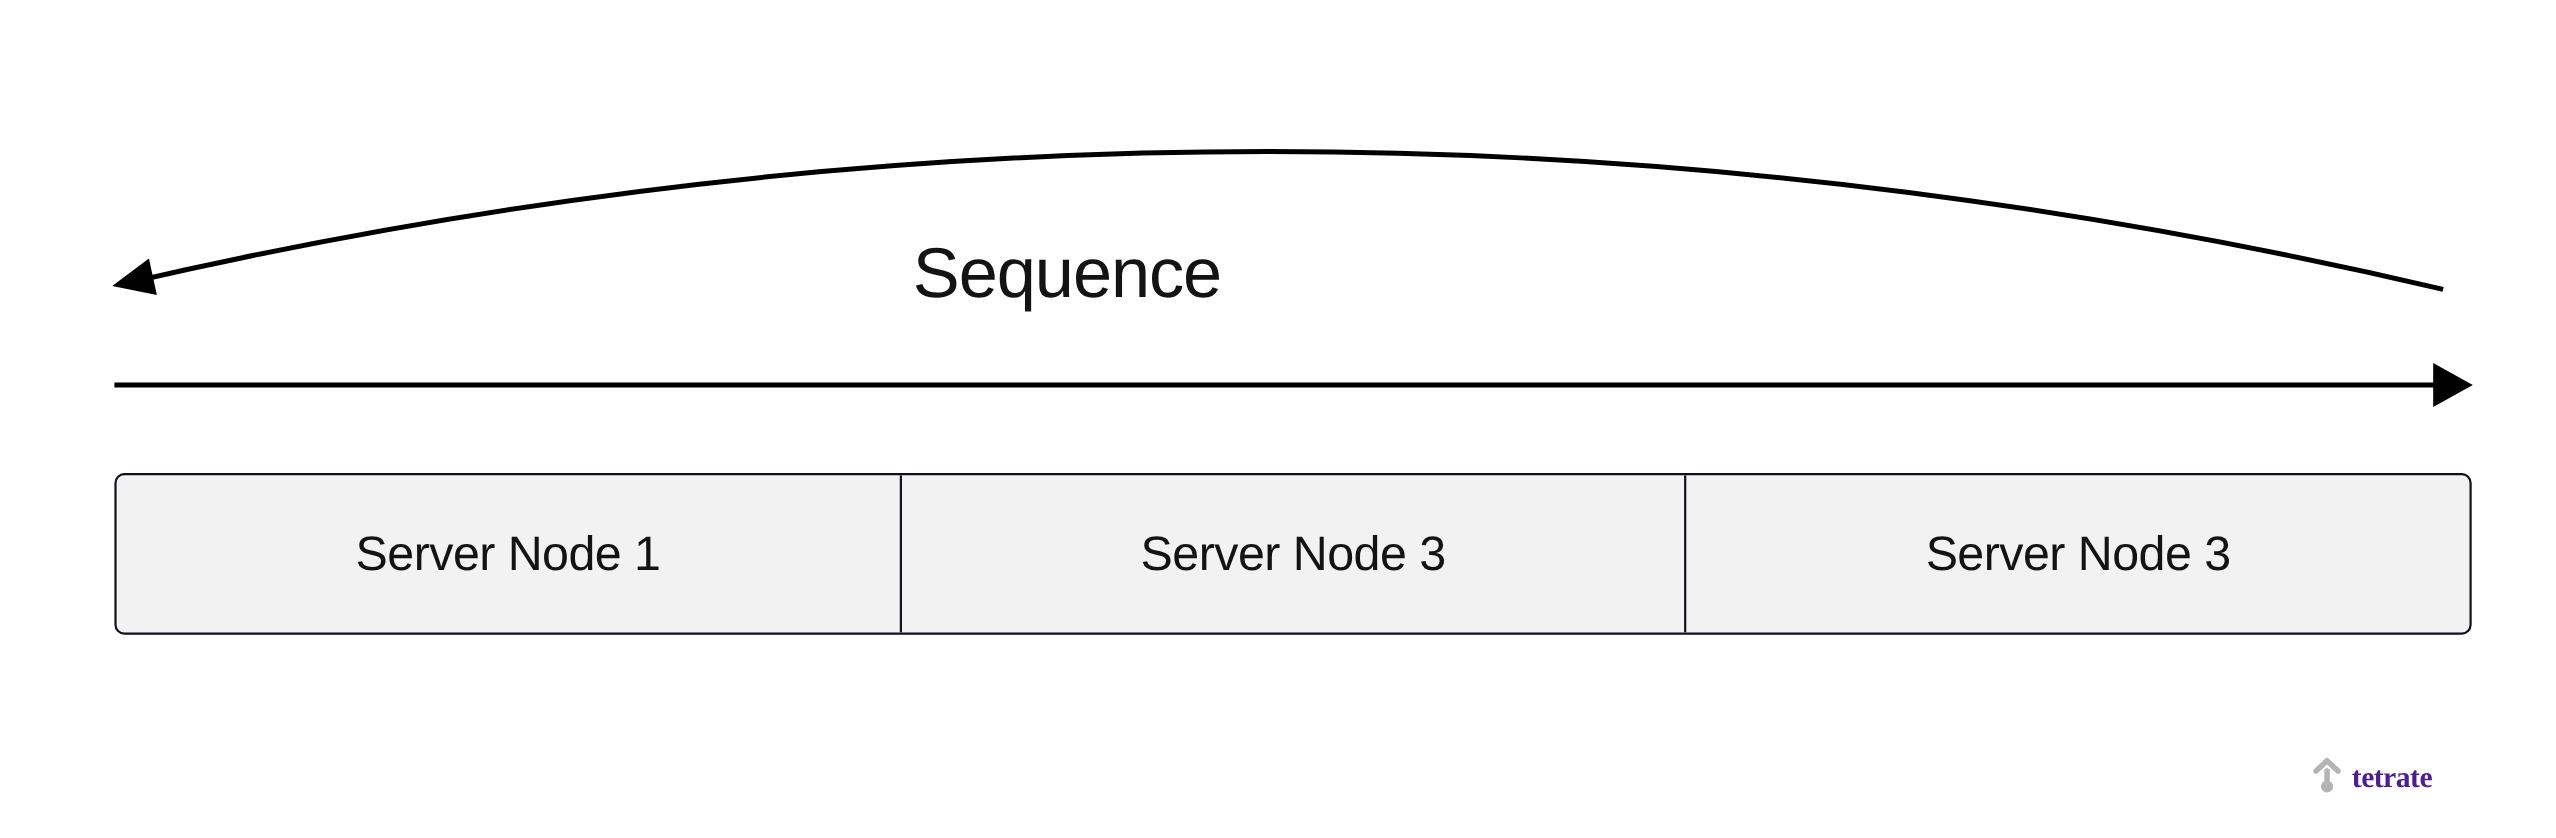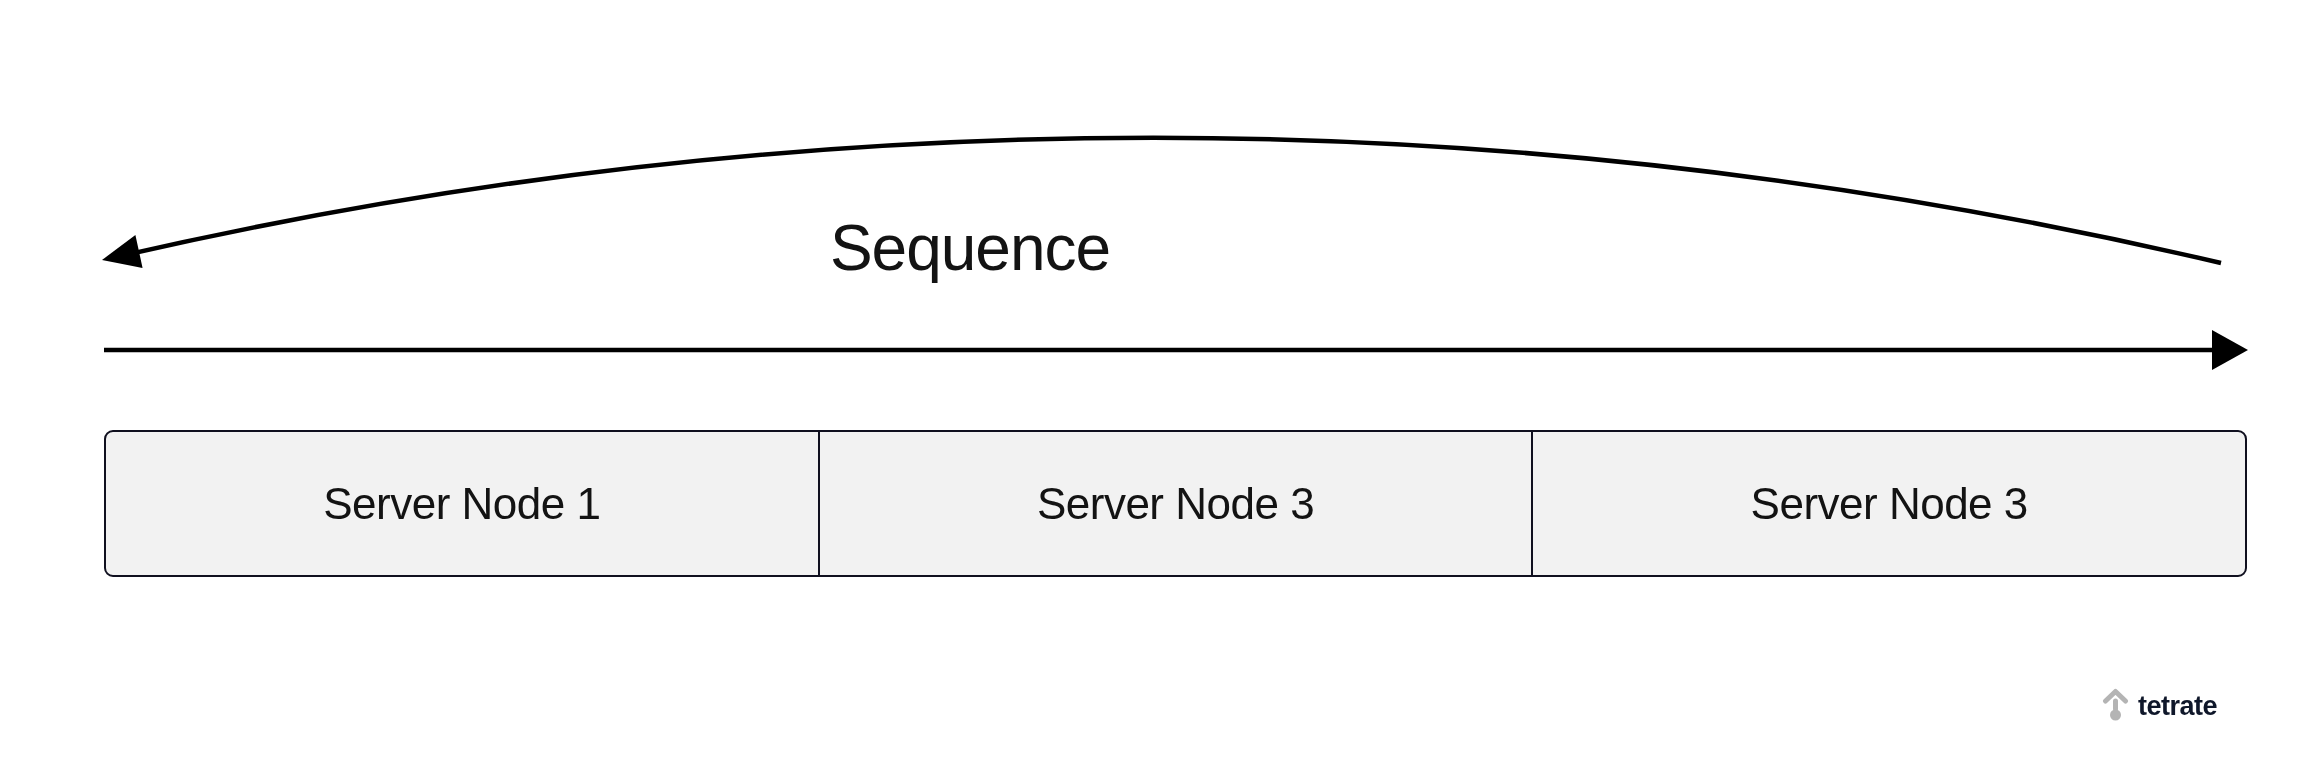--- a/index.html
+++ b/index.html
@@ -76,21 +76,22 @@
   .logo-icon {
     display: block;
     width: 27px;
     height: 33px;
   }
   .logo-text {
     font-size: 27px;
     line-height: 30px;
     font-weight: bold;
     letter-spacing: -0.5px;
-    color: #0f172a;
+    color: #4c1d95;
+    font-family: Liberation Serif, serif;
   }
 </style>
 </head>
 <body>
 
 <div class="canvas">
 
   <svg class="arrow-layer" viewBox="0 0 2324 762">
 
     <path d="M 2221 263 Q 1162 15 112 258" fill="none" stroke-width="4.5" stroke="#000000"></path>

